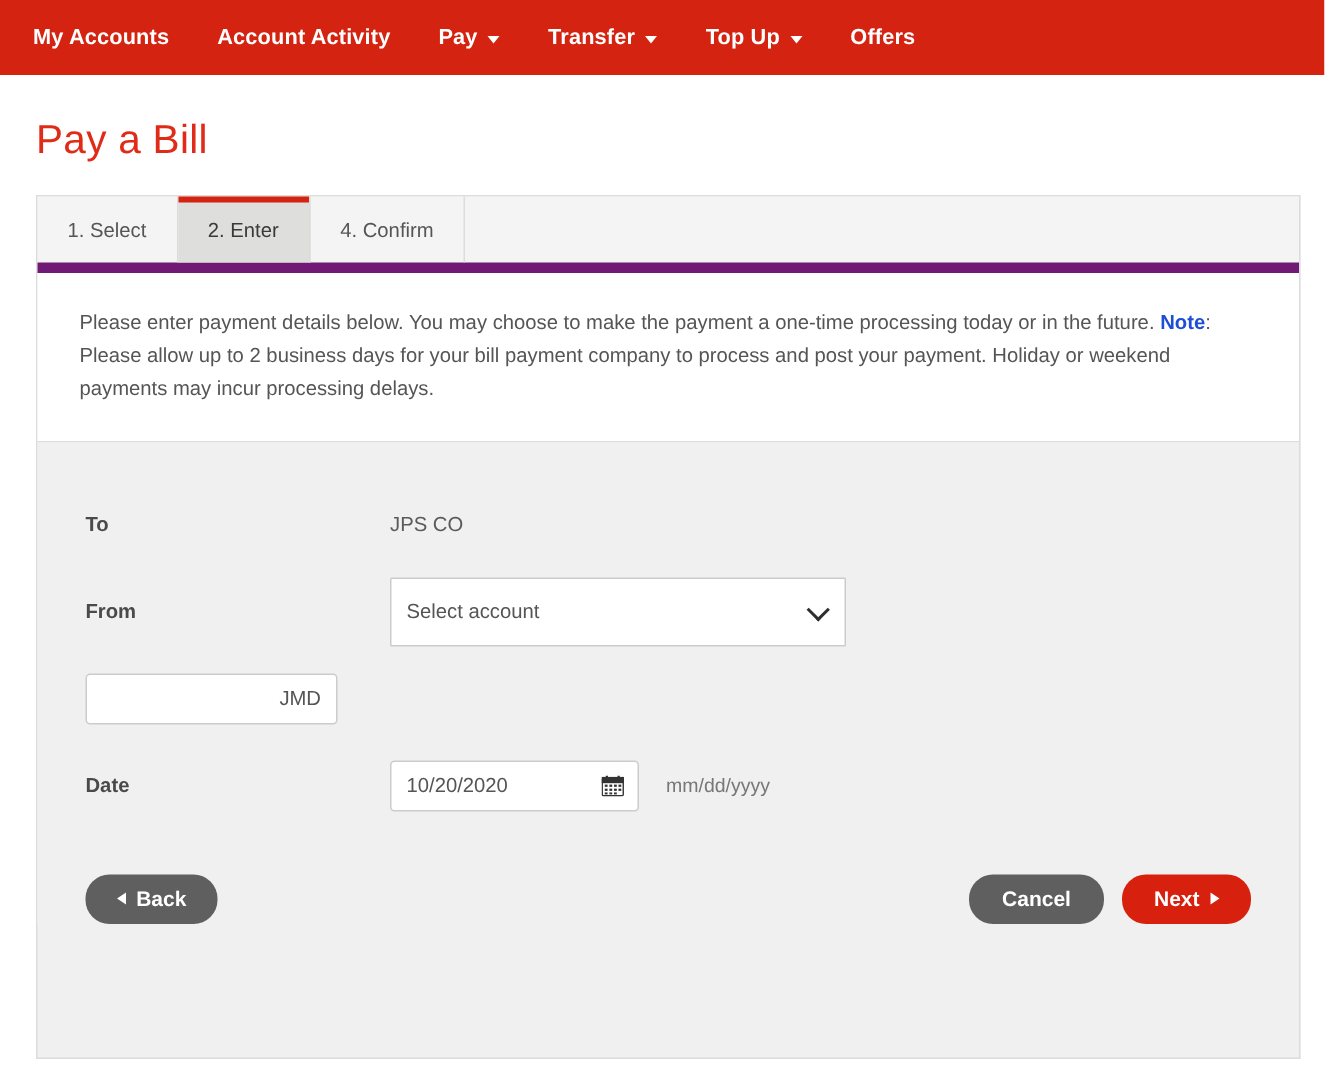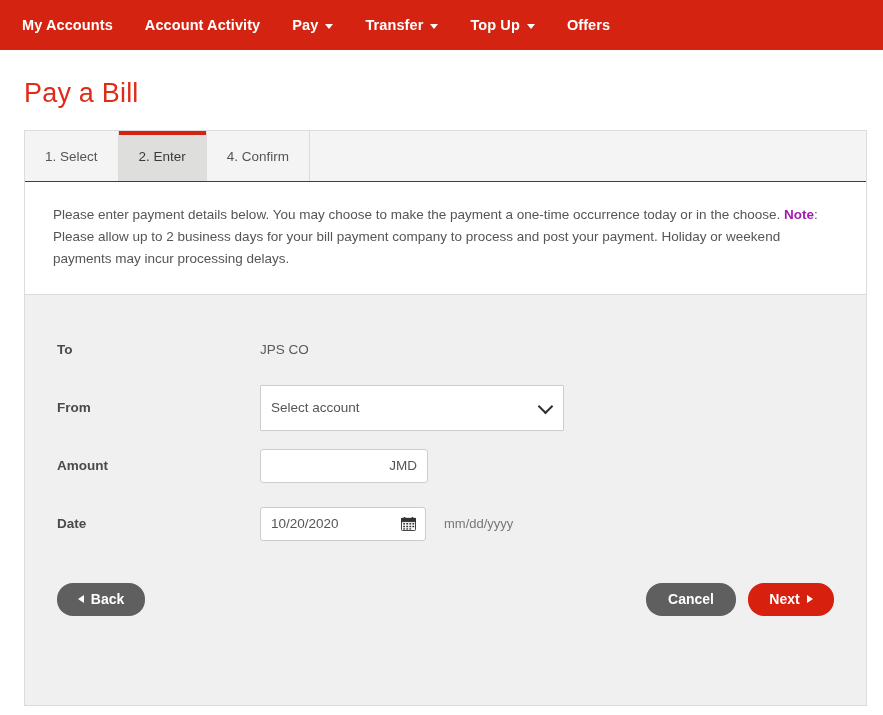--- a/index.html
+++ b/index.html
@@ -63,21 +63,21 @@
     border: 1px solid #dcdcdc;
     background: #f0f0f0;
   }
 
   
   .tab-strip {
     height: 51px;
     background: #f4f4f4;
     display: flex;
     align-items: stretch;
-    border-bottom: 1px solid #701a75;
+    border-bottom: 7px solid #701a75;
     position: relative;
   }
   .tab {
     display: flex;
     align-items: center;
     justify-content: center;
     font-size: 13.5px;
     color: #555555;
     padding: 0 20px;
     border-right: 1px solid #dcdcdc;
@@ -105,21 +105,21 @@
   .instructions {
     background: #ffffff;
     padding: 22px 28px 24px 28px;
     border-bottom: 1px solid #dcdcdc;
   }
   .instructions p {
     font-size: 13.5px;
     color: #555555;
     line-height: 1.62;
   }
-  .instructions b { color: #a21caf; font-weight: bold; }
+  .instructions b { color: #1d4ed8; font-weight: bold; }
 
   
   .form-area {
     background: #f0f0f0;
     padding: 26px 0 0 0;
   }
   .form-row {
     display: flex;
     align-items: center;
     height: 58px;
@@ -283,41 +283,40 @@
     <div class="tab active">
       <span>2. Enter</span>
     </div>
     <div class="tab">
       <span>4. Confirm</span>
     </div>
     <div class="tab tab-spacer"></div>
   </div>
 
   <div class="instructions">
-    <p><span>Please enter payment details below. You may choose to make the payment a one-time occurrence today or in the choose.</span>
+    <p><span>Please enter payment details below. You may choose to make the payment a one-time processing today or in the future.</span>
       <b>Note</b><span>: Please allow up to 2 business days for your bill payment company to process and post your payment. Holiday or weekend payments may incur processing delays.</span></p>
   </div>
 
   <div class="form-area">
 
     <div class="form-row">
       <div class="form-label">To</div>
       <div class="static-value">JPS CO</div>
     </div>
 
     <div class="form-row">
       <div class="form-label">From</div>
       <div class="select-box">
         <span>Select account</span>
         <i class="select-caret"></i>
       </div>
     </div>
 
     <div class="form-row">
-      <div class="form-label">Amount</div>
       <div class="amount-box">
         <span>JMD</span>
       </div>
     </div>
 
 
     <div class="form-row">
       <div class="form-label">Date</div>
       <div class="date-box">
         <span>10/20/2020</span>

